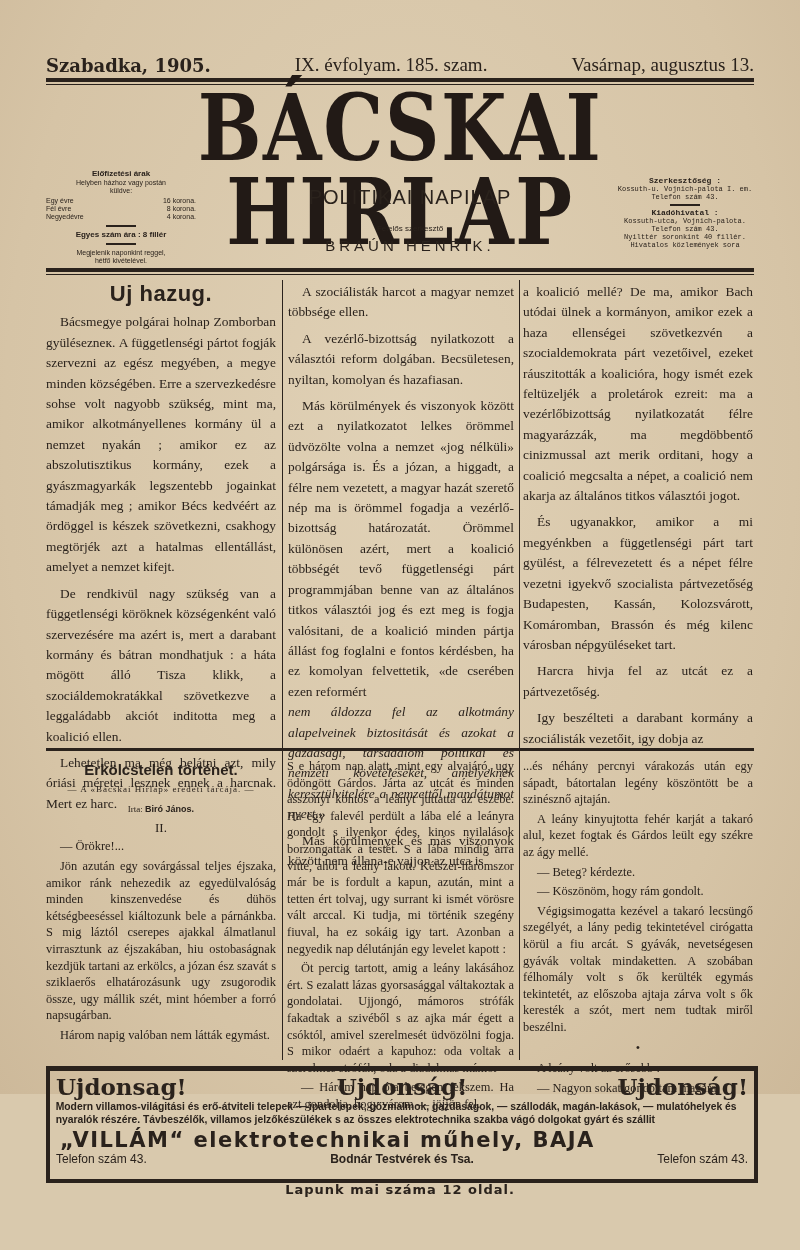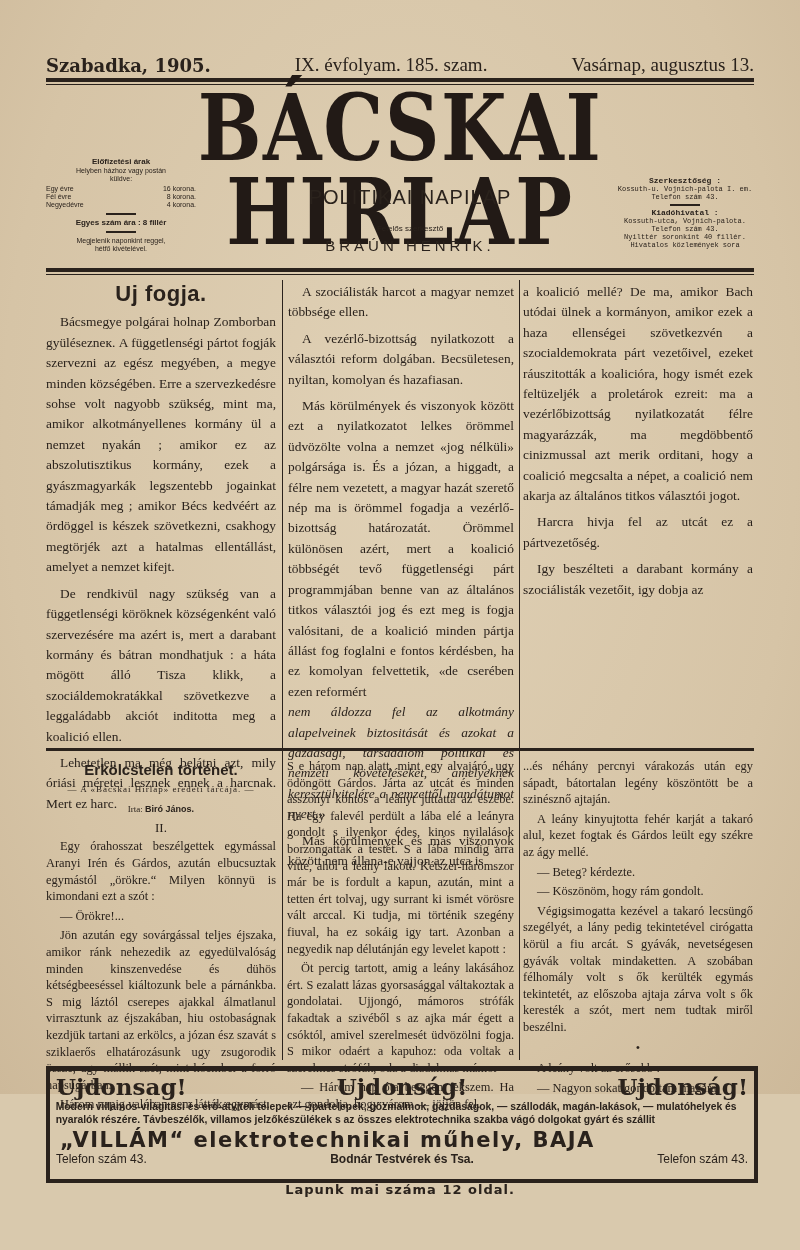--- a/index.html
+++ b/index.html
@@ -21,21 +21,21 @@
   .masthead { position:absolute; left:60px; top:86px; width:680px; height:84px;
     text-align:center; font-family:"DejaVu Serif", serif; font-weight:bold;
     font-size:92px; line-height:84px; letter-spacing:2px;
     transform:scaleX(0.82); transform-origin:center; color:#221a16; }
   .sub { position:absolute; text-align:center; }
   .subtitle { left:270px; top:186px; width:280px; font-family:"Liberation Sans", sans-serif;
     font-size:20px; letter-spacing:1px; }
   .editor-label { left:270px; top:224px; width:280px; font-size:8px; font-family:"Liberation Sans", sans-serif; }
   .editor-name { left:270px; top:237px; width:280px; font-family:"Liberation Sans", sans-serif;
     font-size:15px; letter-spacing:4px; }
-  .box-left { position:absolute; left:46px; top:158px; width:150px; font-size:7px;
+  .box-left { position:absolute; left:46px; top:170px; width:150px; font-size:7px;
     font-family:"Liberation Sans", sans-serif; text-align:center; line-height:8px; }
   .box-left .h { font-weight:bold; font-size:8px; }
   .box-left .row { display:flex; justify-content:space-between; text-align:left; }
   .box-left .sep { width:30px; height:2px; background:#2a221c; margin:4px auto; }
   .box-left .price { font-size:8px; font-weight:bold; }
   .box-right { position:absolute; left:610px; top:177px; width:150px; font-size:7px;
     font-family:Liberation Mono, monospace; text-align:center; line-height:8px; }
   .box-right .h { font-weight:bold; font-size:8px; }
   .box-right .sep { width:30px; height:2px; background:#2a221c; margin:3px auto; }
   .col { position:absolute; font-size:13.4px; line-height:20.4px; text-align:justify; }
@@ -117,48 +117,48 @@
     <div>Kossuth-utca, Vojnich-palota.</div>
     <div>Telefon szám 43.</div>
     <div>Nyilttér soronkint 40 fillér.</div>
     <div>Hivatalos közlemények sora</div>
   </div>
 
   <div class="rule-thick" style="top:268px;"></div>
   <div class="rule-thin" style="top:274px;"></div>
 
   <div class="col" style="left:46px; top:278px; width:230px;">
-    <div class="lead-title">Uj fogja.</div>
+    <div class="lead-title">Uj hazug.</div>
     <p>Bácsmegye polgárai holnap Zomborban gyülésezneк. A függetlenségi pártot fogják szervezni az egész megyében, a megye minden községében. Erre a szervezkedésre sohse volt nagyobb szükség, mint ma, amikor alkotmányellenes kormány ül a nemzet nyakán ; amikor ez az abszolutisztikus kormány, ezek a gyászmagyarkák legszentebb jogainkat támadják meg ; amikor Bécs kedvéért az ördöggel is készek szövetkezni, csakhogy megtörjék azt a hatalmas ellentállást, amelyet a nemzet kifejt.</p>
     <p>De rendkivül nagy szükség van a függetlenségi köröknek községenként való szervezésére ma azért is, mert a darabant kormány és bátran mondhatjuk : a háta mögött álló Tisza klikk, a szociáldemokratákkal szövetkezve a leggaládabb akciót inditotta meg a koalició ellen.</p>
     <p>Lehetetlen ma még belátni azt, mily óriási méretei lesznek ennek a harcnak. Mert ez harc.</p>
   </div>
   <div class="vline" style="left:282px; top:280px; height:492px;"></div>
   <div class="col" style="left:288px; top:282px; width:226px;">
     <p>A szociálisták harcot a magyar nemzet többsége ellen.</p>
     <p>A vezérlő-bizottság nyilatkozott a választói reform dolgában. Becsületesen, nyiltan, komolyan és hazafiasan.</p>
     <p style="margin-bottom:0;">Más körülmények és viszonyok között ezt a nyilatkozatot lelkes örömmel üdvözölte volna a nemzet «jog nélküli» polgársága is. És a józan, a higgadt, a félre nem vezetett, a magyar hazát szerető nép ma is örömmel fogadja a vezérlő-bizottság határozatát. Örömmel különösen azért, mert a koalició többségét tevő függetlenségi párt programmjában benne van az általános titkos választói jog és ezt meg is fogja valósitani, de a koalició minden pártja állást fog foglalni e fontos kérdésben, ha ez komolyan felvettetik, «de cserében ezen reformért</p>
     <p class="noind"><i>nem áldozza fel az alkotmány alapelveinek biztositását és azokat a gazdasági, társadalom politikai és nemzeti követeléseket, amelyeknek keresztülvitelére a nemzettől mandátumot nyert.»</i></p>
     <p>Más körülmények és más viszonyok között nem állana-e vajjon az utca is</p>
   </div>
   <div class="vline" style="left:519px; top:280px; height:492px;"></div>
   <div class="col" style="left:523px; top:282px; width:230px;">
     <p class="noind">a koalició mellé? De ma, amikor Bach utódai ülnek a kormányon, amikor ezek a haza ellenségei szövetkezvén a szocialdemokrata párt vezetőivel, ezeket ráuszitották a koalicióra, hogy ismét ezek feltüzeljék a proletárok ezreit: ma a vezérlőbizottság nyilatkozatát félre magyarázzák, ma megdöbbentő cinizmussal azt merik orditani, hogy a coalició megcsalta a népet, a coalició nem akarja az általános titkos választói jogot.</p>
+    <p>És ugyanakkor, amikor a mi megyénkben a függetlenségi párt tart gyülést, a félrevezetett és a népet félre vezetni igyekvő szocialista pártvezetőség Budapesten, Kassán, Kolozsvárott, Komáromban, Brassón és még kilenc városban népgyüléseket tart.</p>
     <p>Harcra hivja fel az utcát ez a pártvezetőség.</p>
     <p>Igy beszélteti a darabant kormány a szociálisták vezetőit, igy dobja az</p>
   </div>
 
   <div class="rule-thick" style="top:748px; height:3px;"></div>
 
   <div class="col col2" style="left:46px; top:754px; width:230px;">
     <div class="serial-title">Erkölcstelen történet.</div>
     <div class="serial-sub">— A «Bácskai Hirlap» eredeti tárcája. —</div>
     <div class="serial-author"><span>Irta:</span> <b>Biró János.</b></div>
     <div class="serial-num">II.</div>
-    <p>Egy órahosszat beszélgettek egymással Aranyi Irén és Gárdos, azután elbucsuztak egymástól „örökre.“ Milyen könnyü is kimondani ezt a szót :</p>
     <p>— Örökre!...</p>
     <p>Jön azután egy sovárgással teljes éjszaka, amikor ránk nehezedik az egyedülvalóság minden kinszenvedése és dühös kétségbeeséssel kiáltozunk bele a párnánkba. S mig láztól cserepes ajakkal álmatlanul virrasztunk az éjszakában, hiu ostobaságnak kezdjük tartani az erkölcs, a józan ész szavát s sziklaerős elhatározásunk ugy zsugorodik össze, ugy mállik szét, mint hóember a forró napsugárban.</p>
     <p>Három napig valóban nem látták egymást.</p>
   </div>
   <div class="vline" style="left:282px; top:754px; height:306px;"></div>
   <div class="col col2" style="left:287px; top:758px; width:227px;">
     <p class="noind">S e három nap alatt, mint egy alvajáró, ugy ödöngött Gárdos. Járta az utcát és minden asszonyi köntös a leányt juttatta az eszébe. Ha egy falevél perdült a lába elé a leányra gondolt s ilyenkor édes, kinos nyilalások borzongatták a testét. S a lába mindig arra vitte, ahol a leány lakott. Kétszer-háromszor már be is fordult a kapun, azután, mint a tetten ért tolvaj, ugy surrant ki ismét vörösre vált arccal. Ki tudja, mi történik szegény fiuval, ha ez sokáig igy tart. Azonban a negyedik nap délutánján egy levelet kapott :</p>
     <p>Öt percig tartott, amig a leány lakásához ért. S ezalatt lázas gyorsasággal váltakoztak a gondolatai. Ujjongó, mámoros strófák fakadtak a szivéből s az ajka már égett a csóktól, amivel szerelmesét üdvözölni fogja. S mikor odaért a kapuhoz: oda voltak a szerelmes strófák, oda a diadalmas mámor</p>
     <p>— Három nap óta betegen fekszem. Ha azt gondolja, hogy várom — jöjjön fel.</p>
   </div>

